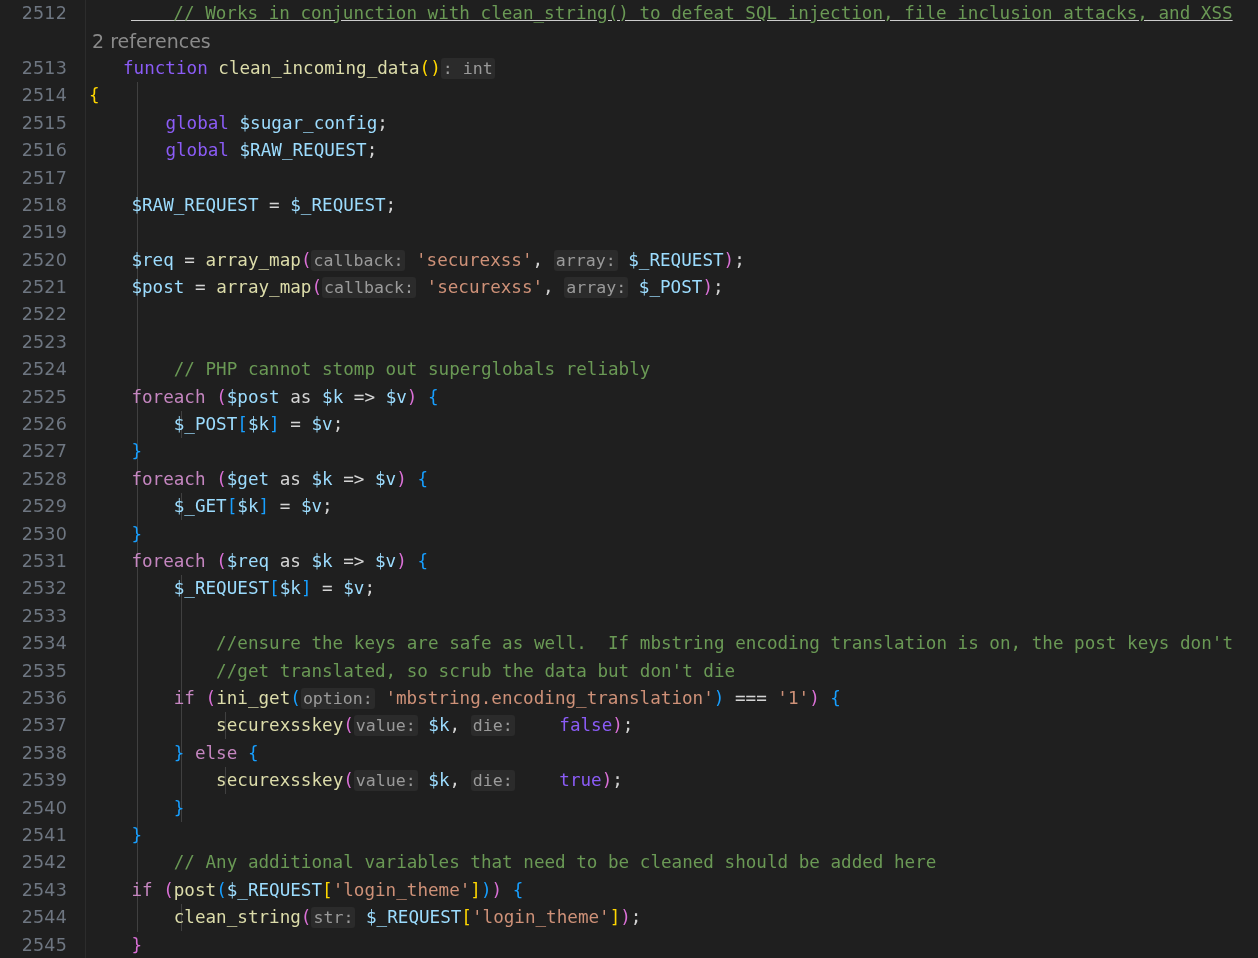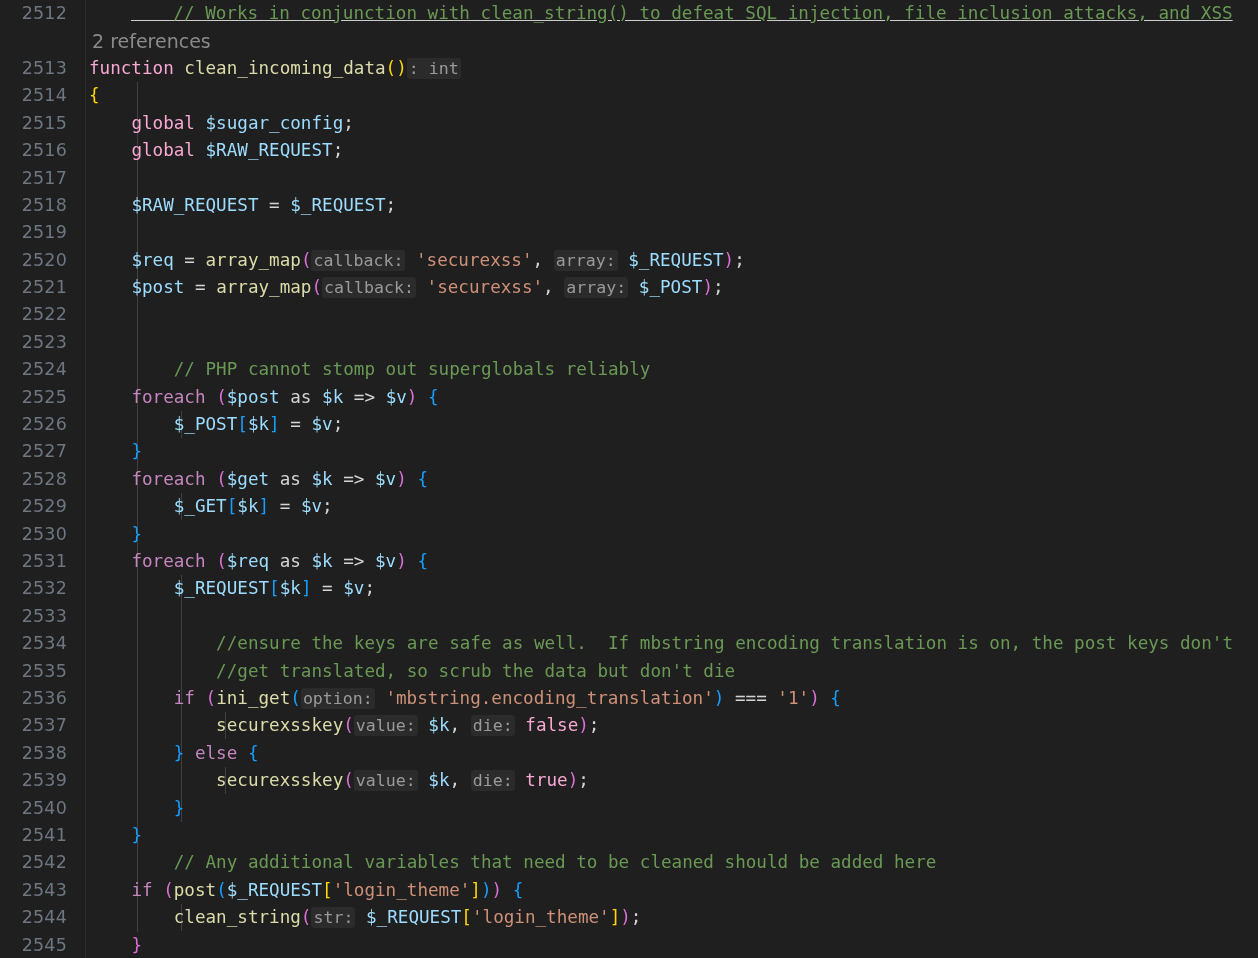--- a/index.html
+++ b/index.html
@@ -85,21 +85,21 @@
   
   .iguide {
     position: absolute;
     width: 1px;
     background: #404040;
   }
 
   
   .cmt  { color: #6a9955; }
   .kw   { color: #c586c0; }            
-  .kw2  { color: #f9a8d4; }            
+  .kw2  { color: #8b5cf6; margin-left: 34px; }            
   .var  { color: #9cdcfe; }            
   .fn   { color: #dcdcaa; }            
   .str  { color: #ce9178; }            
   .op   { color: #d4d4d4; }            
   .as   { color: #d4d4d4; }
 
   
   .b1 { color: #ffd700; }
   .b2 { color: #da70d6; }
   .b3 { color: #179fff; }

